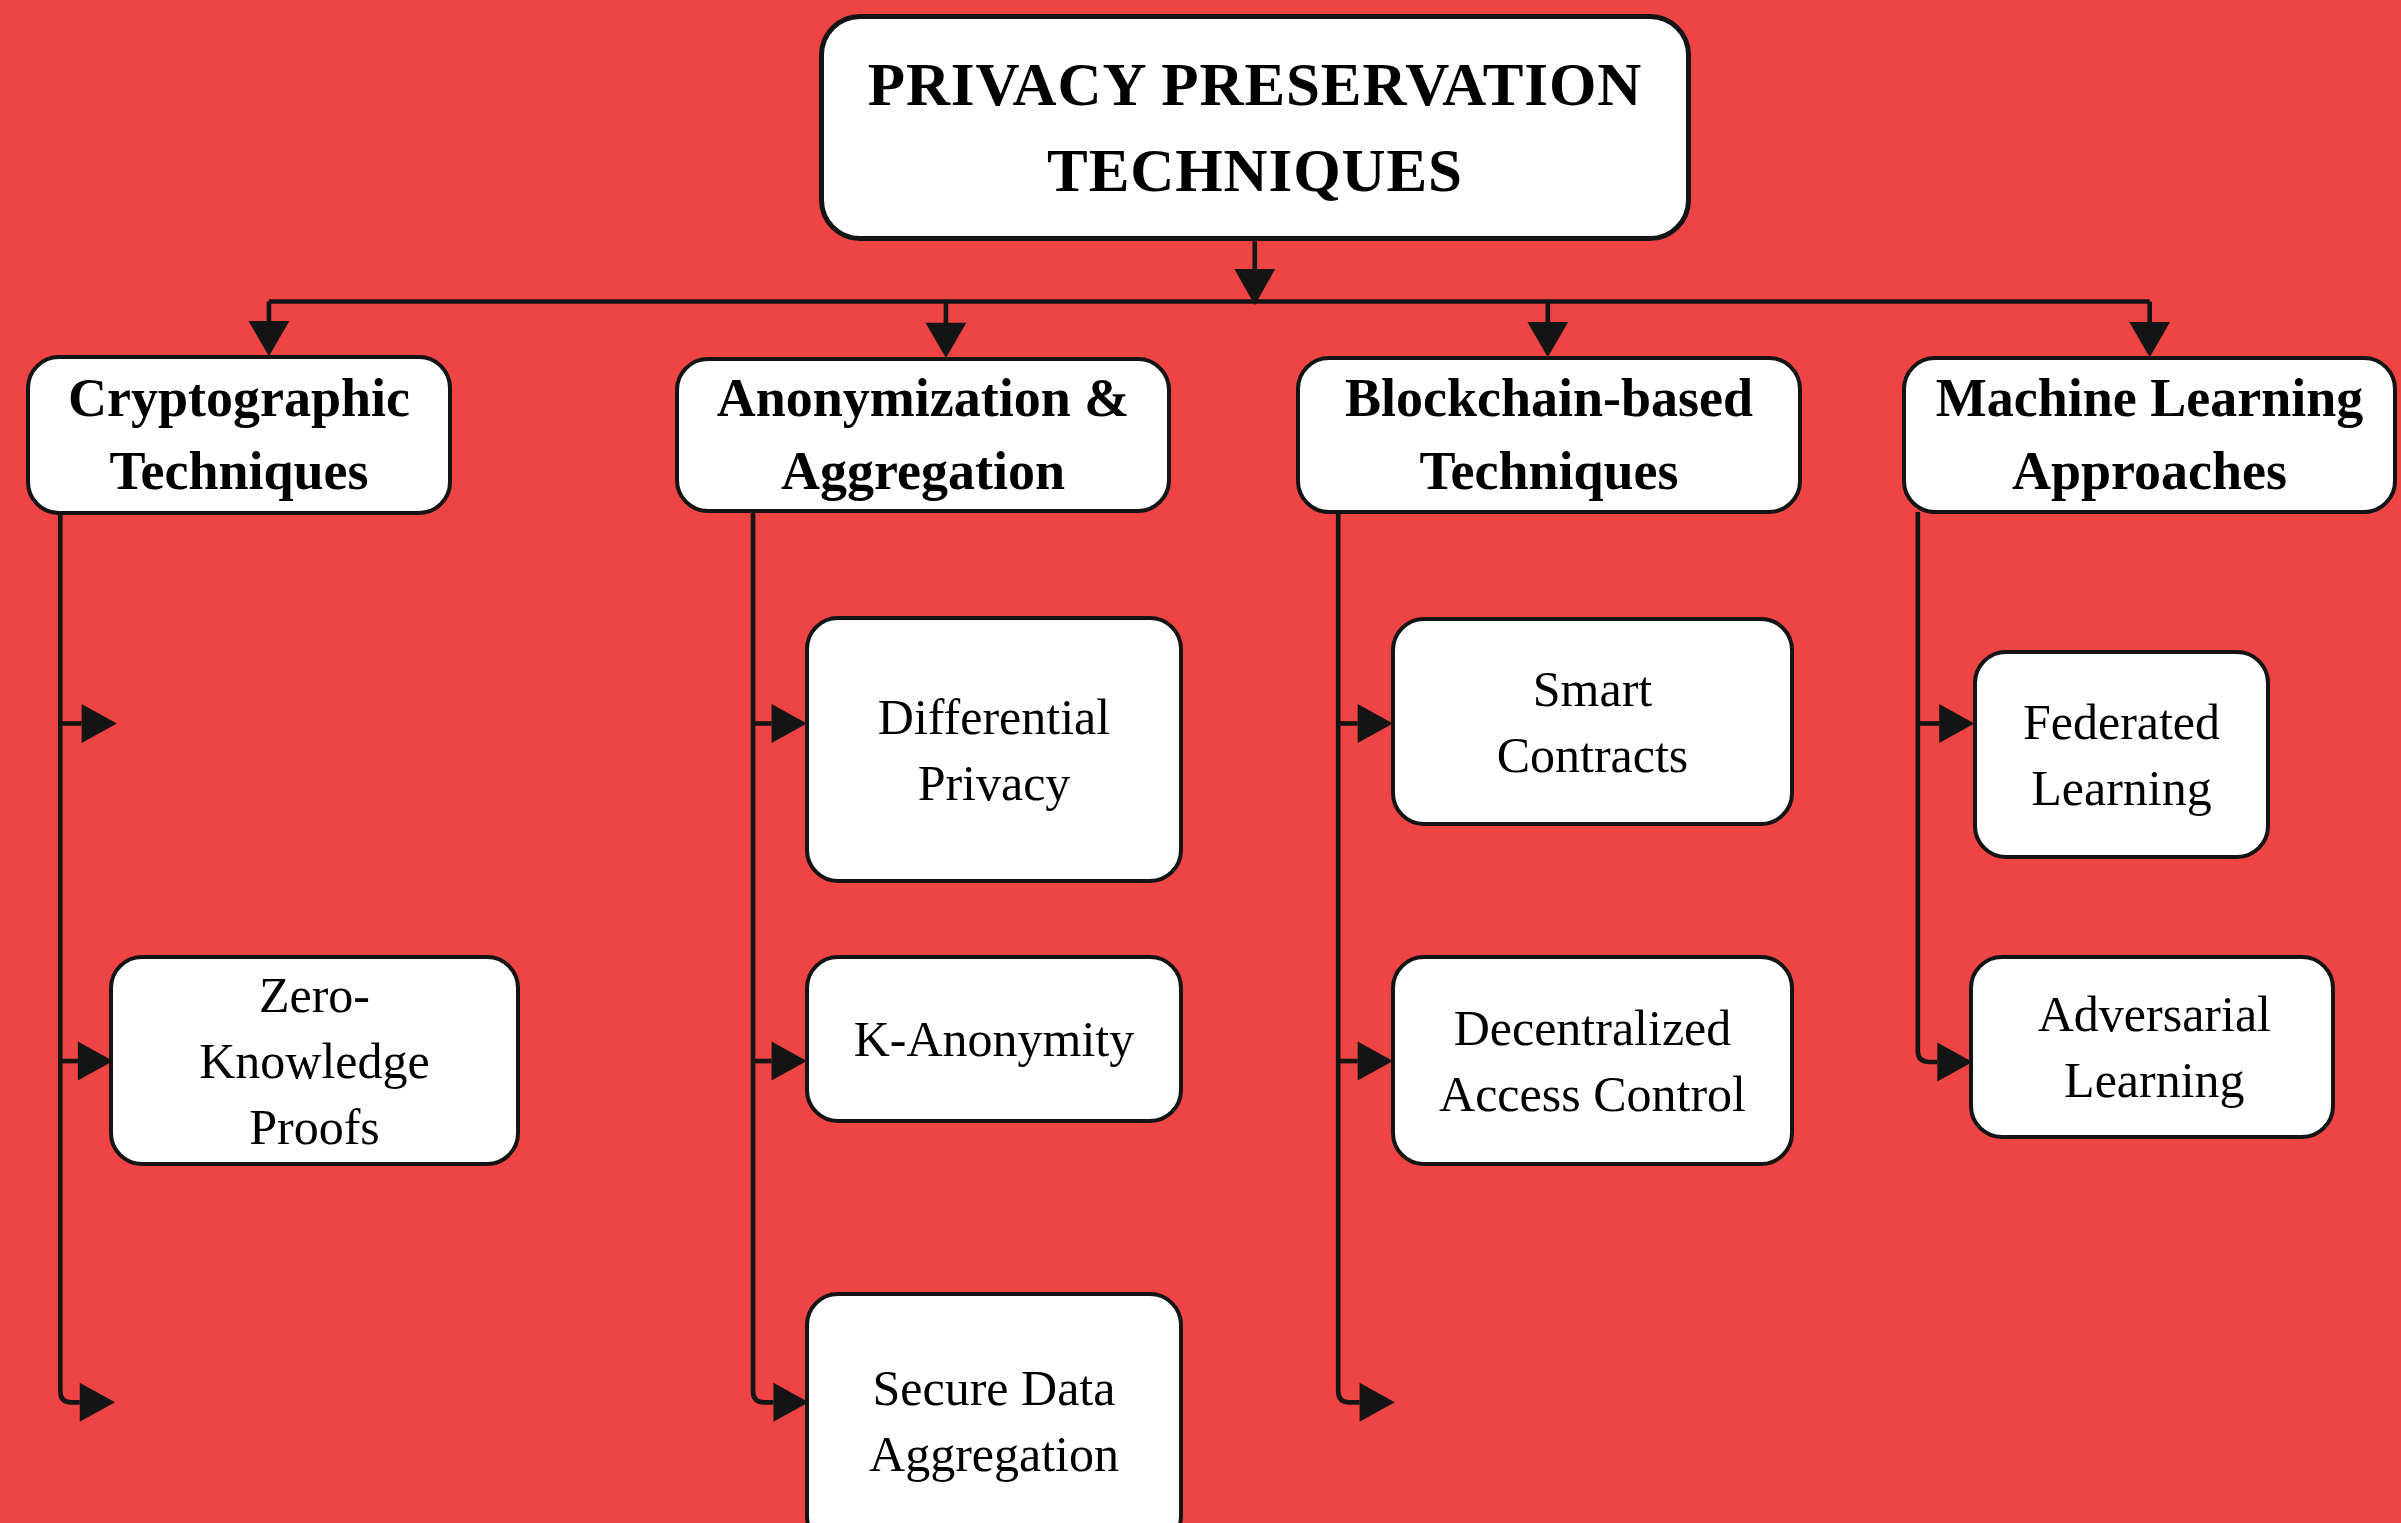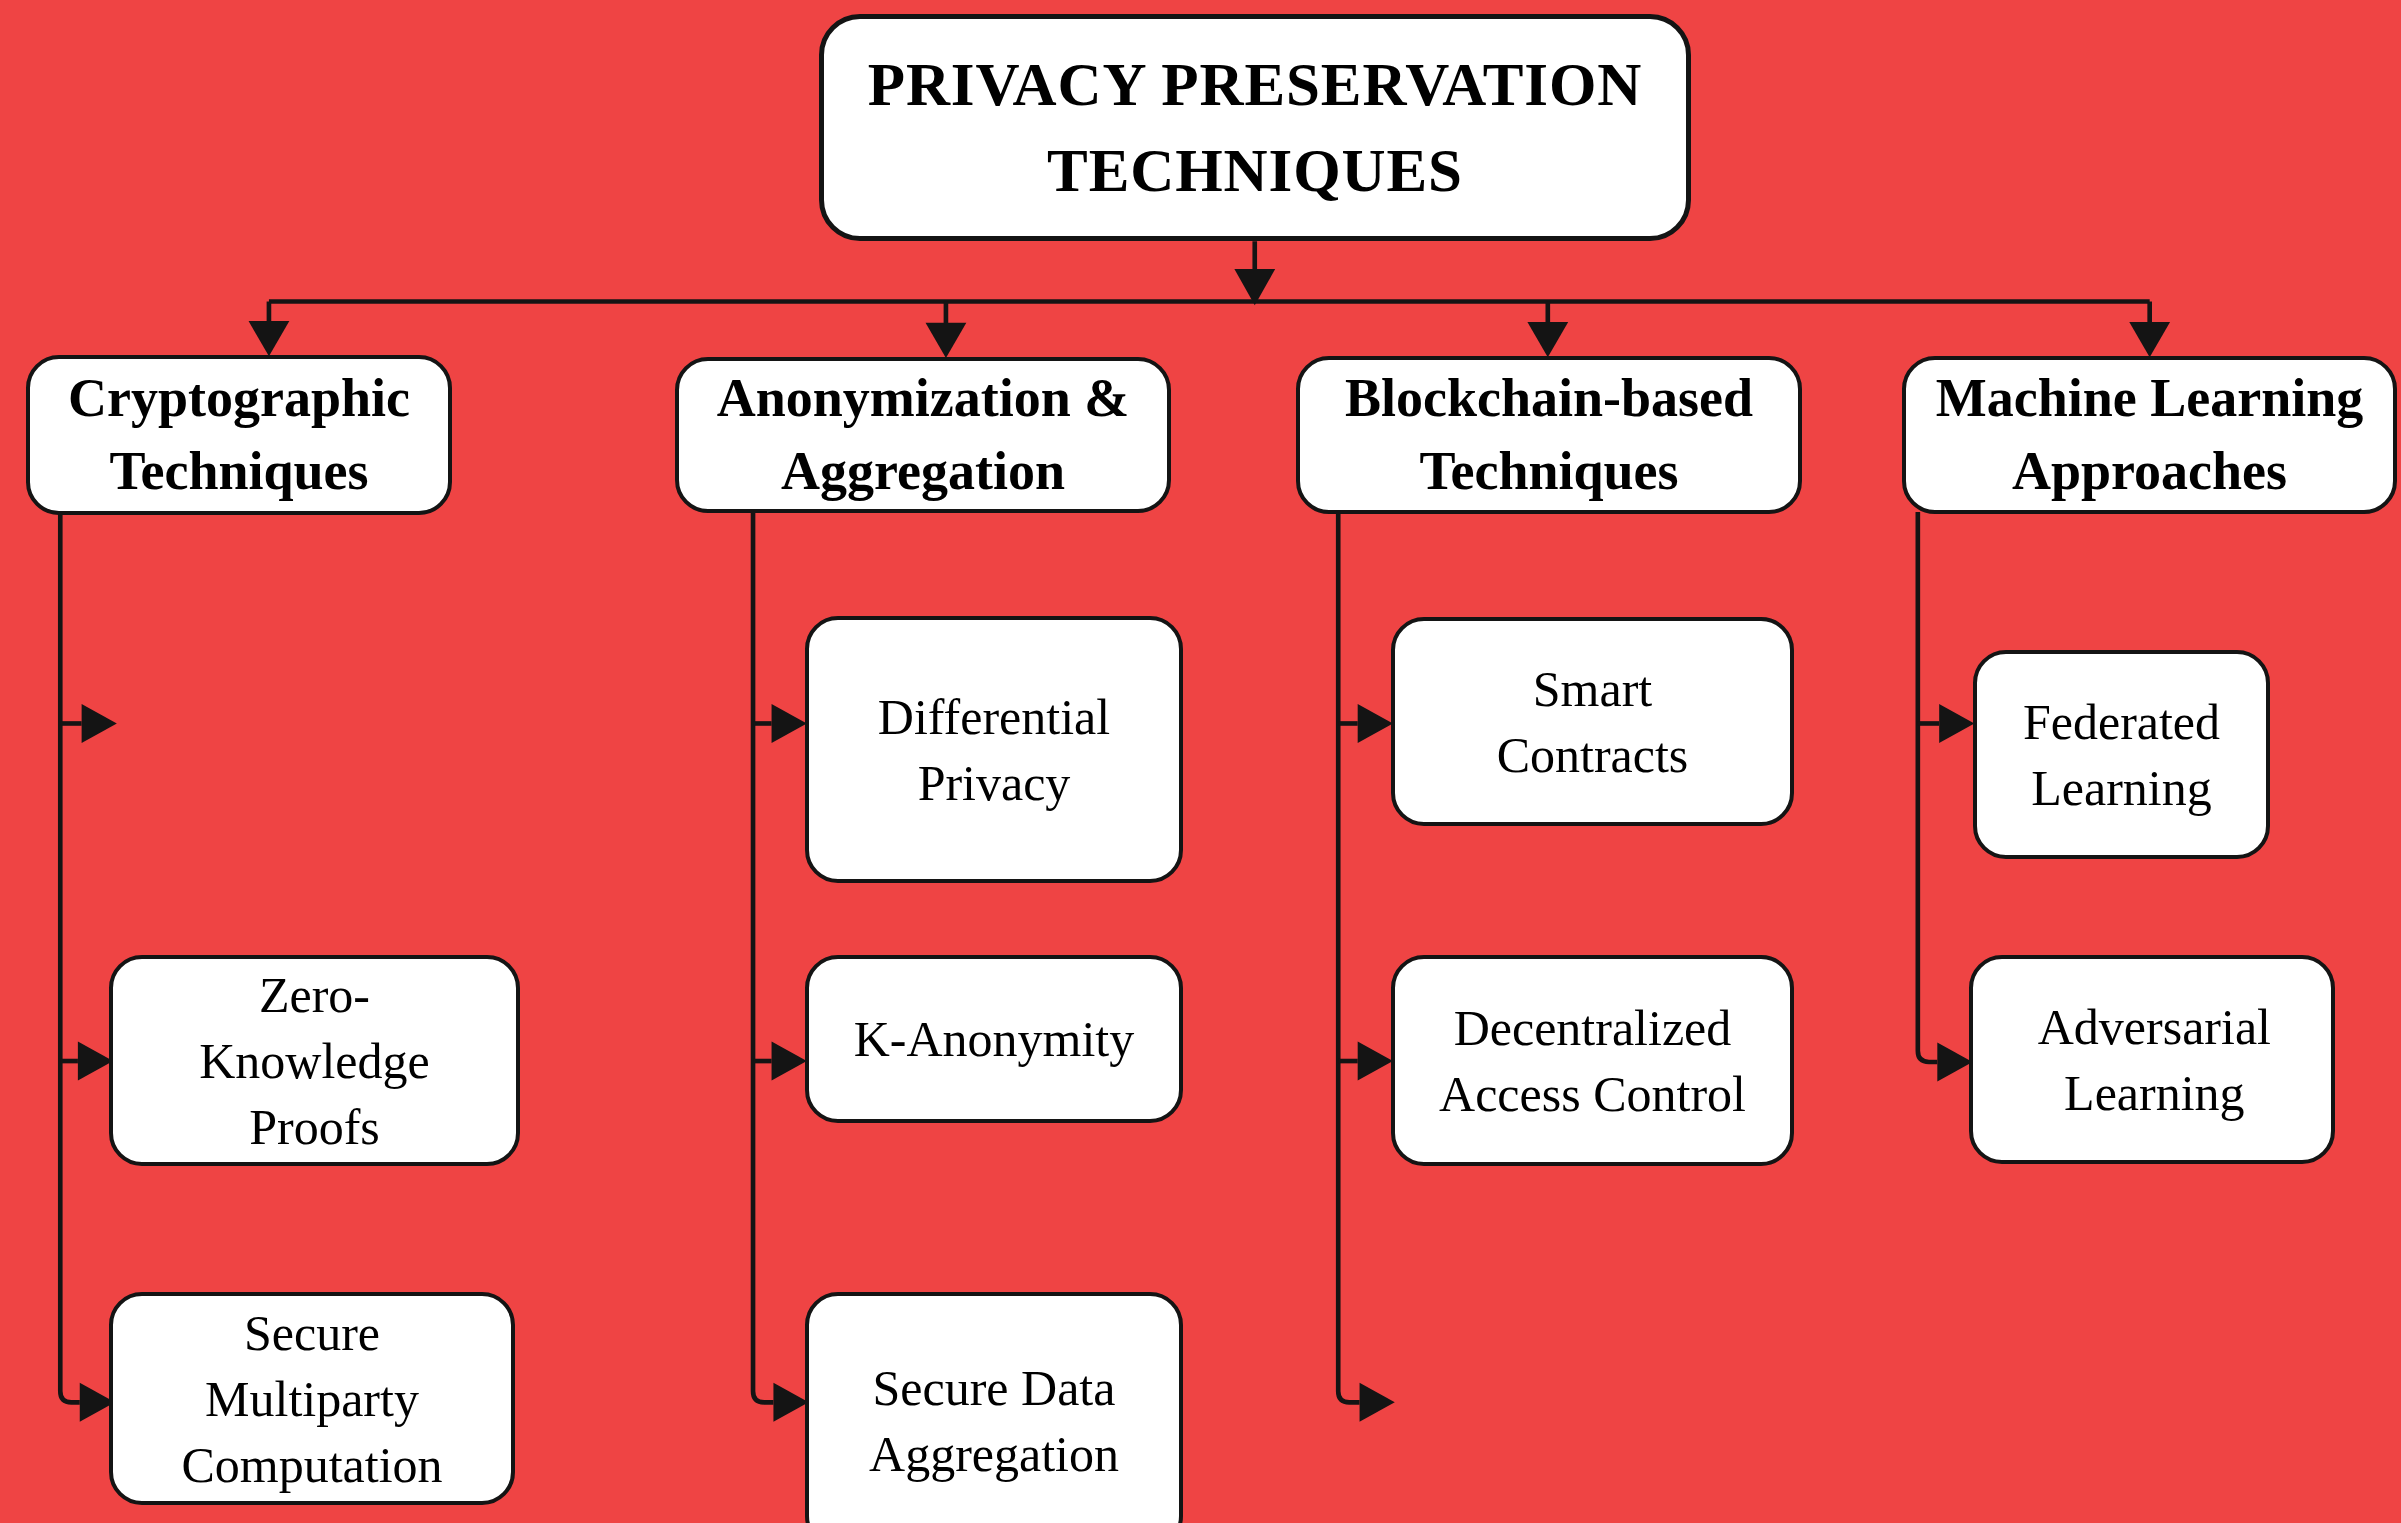--- a/index.html
+++ b/index.html
@@ -71,21 +71,21 @@
   #n-c1r1    { left: 112px;  top: 616px;  width: 412px; height: 215px; }
   #n-c1r2    { left: 109px;  top: 955px; width: 411px; height: 211px; }
   #n-c1r3    { left: 109px;  top: 1292px; width: 406px; height: 213px; }
   #n-c2r1    { left: 805px;  top: 616px;  width: 378px; height: 267px; }
   #n-c2r2    { left: 805px;  top: 955px; width: 378px; height: 168px; }
   #n-c2r3    { left: 805px;  top: 1292px; width: 378px; height: 257px; }
   #n-c3r1    { left: 1391px; top: 617px;  width: 403px; height: 209px; }
   #n-c3r2    { left: 1391px; top: 955px; width: 403px; height: 211px; }
   #n-c3r3    { left: 1391px; top: 1292px; width: 403px; height: 213px; }
   #n-c4r1    { left: 1973px; top: 650px;  width: 297px; height: 209px; }
-  #n-c4r2    { left: 1969px; top: 955px; width: 366px; height: 209px; padding-left: 14px; }
+  #n-c4r2    { left: 1969px; top: 955px; width: 366px; height: 184px; padding-left: 14px; }
 </style>
 </head>
 <body>
 
 <div class="canvas">
 
   <svg class="connector-layer" viewBox="0 0 2589 1642">
 
     <g>
       <path d="M1353 260 V292"></path>
@@ -170,23 +170,20 @@
   <div class="node category" id="n-cat2">Anonymization &amp;
 Aggregation</div>
   <div class="node category" id="n-cat3">Blockchain-based
 Techniques</div>
   <div class="node category" id="n-cat4">Machine Learning
 Approaches</div>
 
   <div class="node" id="n-c1r2">Zero-
 Knowledge
 Proofs</div>
-  <div class="node" id="n-c1r3">Secure
-Multiparty
-Computation</div>
 
   <div class="node" id="n-c2r1">Differential
 Privacy</div>
   <div class="node" id="n-c2r2">K-Anonymity</div>
   <div class="node" id="n-c2r3">Secure Data
 Aggregation</div>
 
   <div class="node" id="n-c3r1">Smart
 Contracts</div>
   <div class="node" id="n-c3r2">Decentralized

